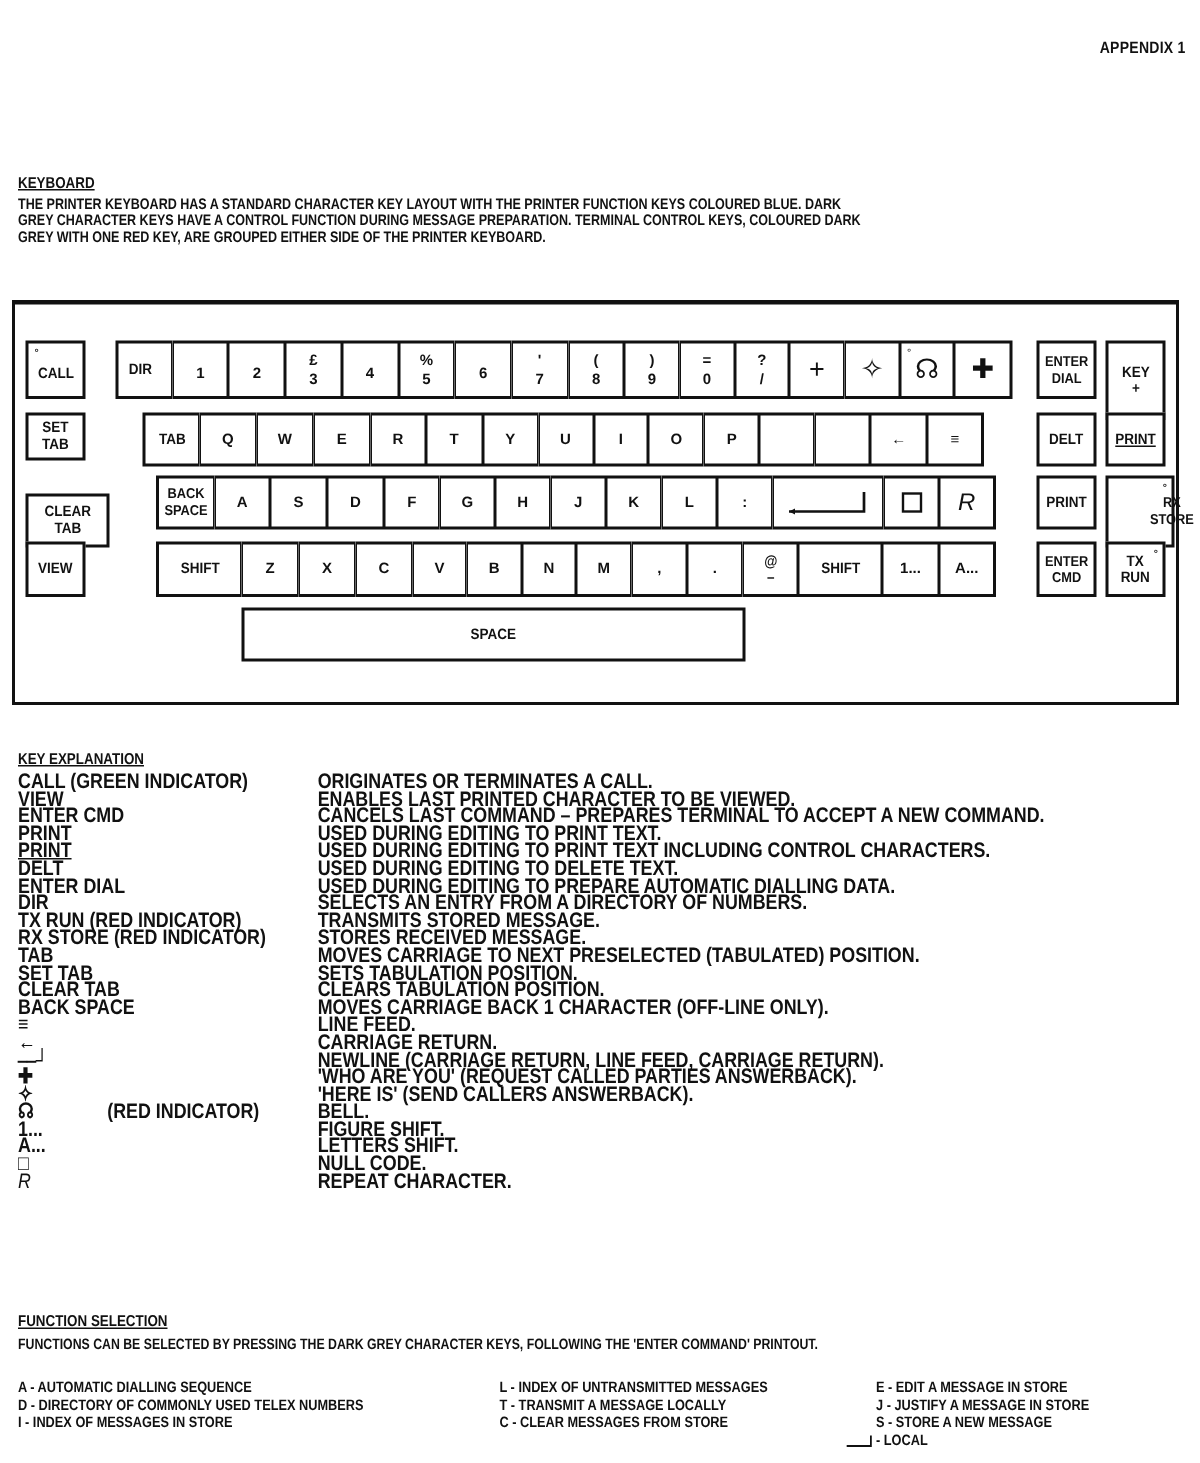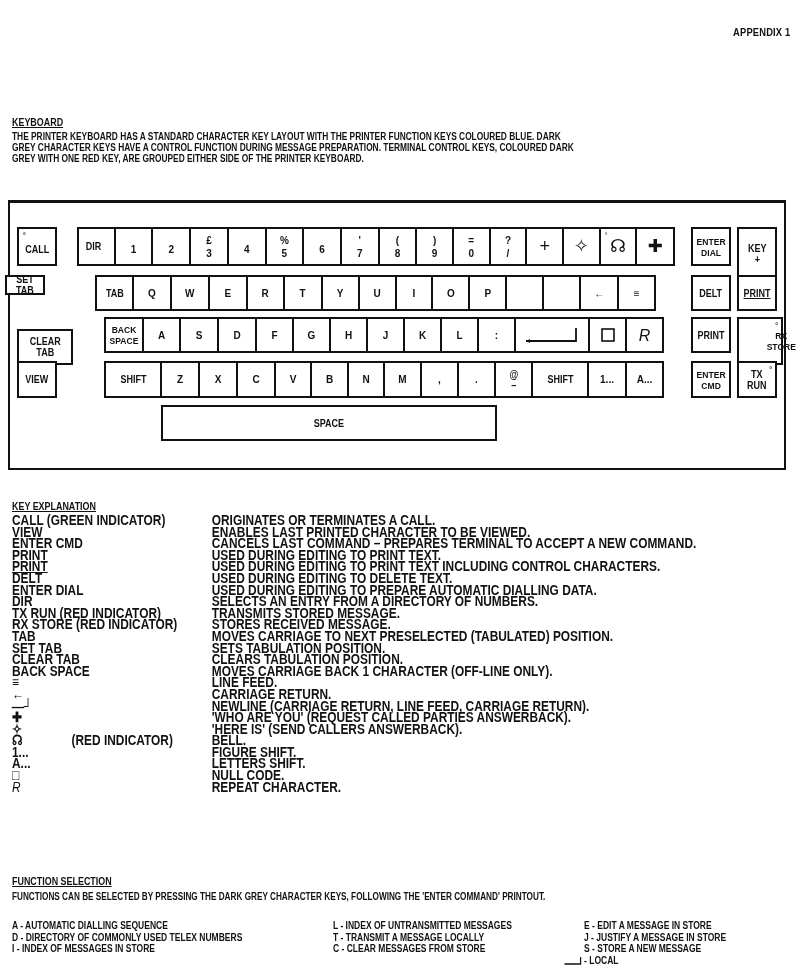--- a/index.html
+++ b/index.html
@@ -44,21 +44,21 @@
   <div class="para">GREY CHARACTER KEYS HAVE A CONTROL FUNCTION DURING MESSAGE PREPARATION. TERMINAL CONTROL KEYS, COLOURED DARK</div>
   <div class="para">GREY WITH ONE RED KEY, ARE GROUPED EITHER SIDE OF THE PRINTER KEYBOARD.</div>
 </div>
 
 <div class="abs frame"></div>
 
 <div class="key" style="left:17px; top:227px; width:40px; height:39px;">
   <span class="dot">°</span>
   <span class="lbl" style="padding-top:6px;">CALL</span>
 </div>
-<div class="key" style="left:5px; top:275px; width:40px; height:20px;">
+<div class="key" style="left:17px; top:275px; width:40px; height:32px;">
   <span class="lbl">SET
 TAB</span>
 </div>
 <div class="key" style="left:17px; top:317px; width:56px; height:36px;margin-top:12px;">
   <span class="lbl">CLEAR
 TAB</span>
 </div>
 <div class="key" style="left:17px; top:361px; width:40px; height:37px;">
   <span class="lbl">VIEW</span>
 </div>

